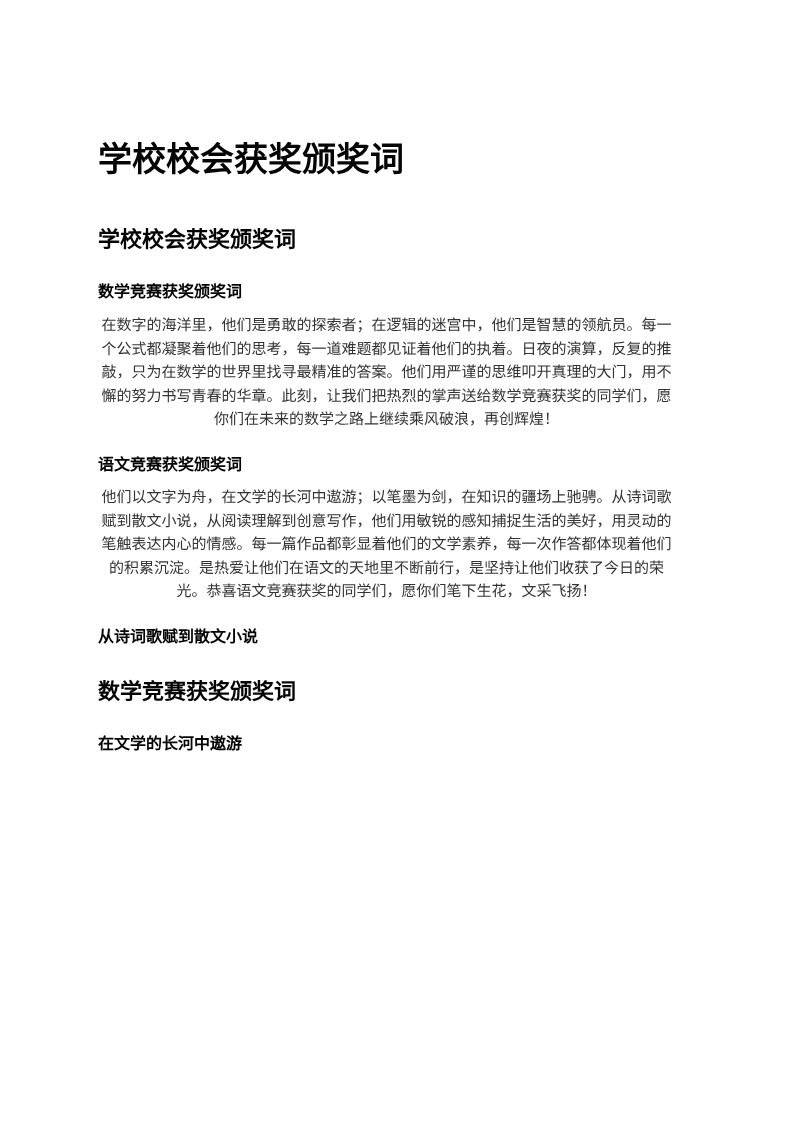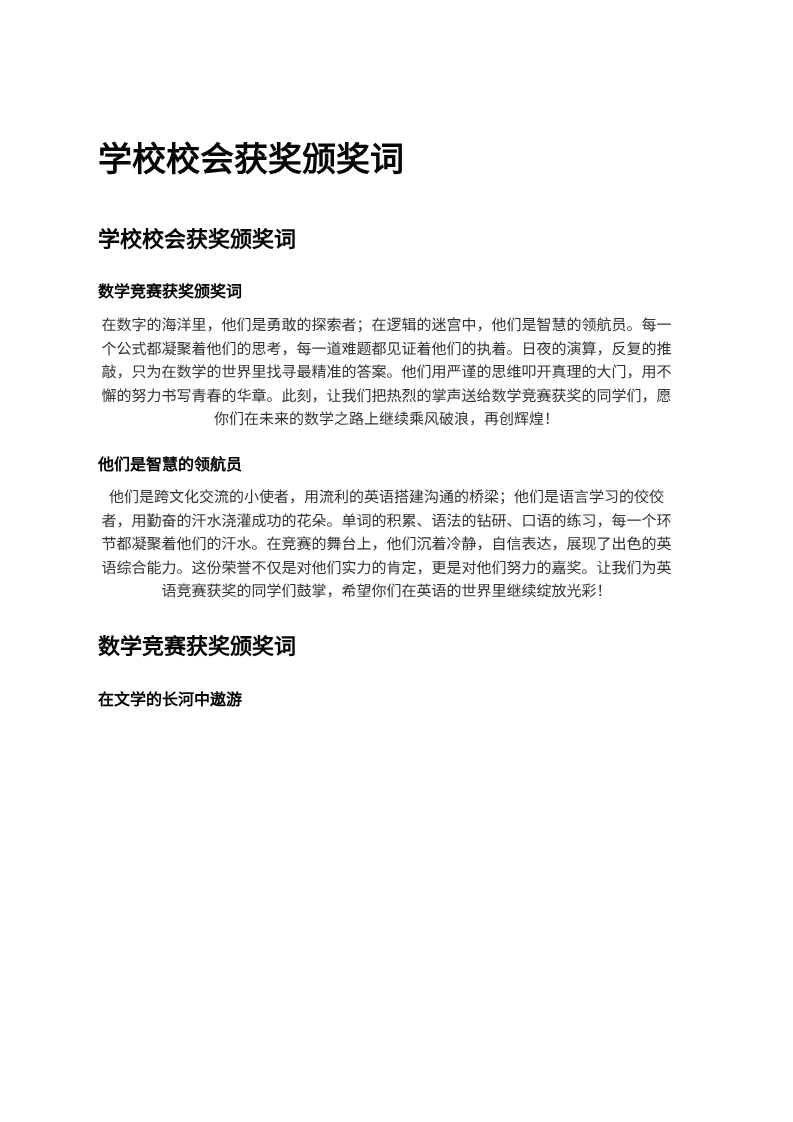--- a/index.html
+++ b/index.html
@@ -56,24 +56,27 @@
   <h1 class="doc-title">学校校会获奖颁奖词</h1>
 
   <section>
     <h2 class="section-heading">学校校会获奖颁奖词</h2>
 
     <section>
       <h3 class="subsection-heading">数学竞赛获奖颁奖词</h3>
       <p class="speech-paragraph">在数字的海洋里，他们是勇敢的探索者；在逻辑的迷宫中，他们是智慧的领航员。每一个公式都凝聚着他们的思考，每一道难题都见证着他们的执着。日夜的演算，反复的推敲，只为在数学的世界里找寻最精准的答案。他们用严谨的思维叩开真理的大门，用不懈的努力书写青春的华章。此刻，让我们把热烈的掌声送给数学竞赛获奖的同学们，愿你们在未来的数学之路上继续乘风破浪，再创辉煌！</p>
     </section>
 
+    <section>
+      <h3 class="subsection-heading">语文竞赛获奖颁奖词</h3>
+      <p class="speech-paragraph">他们以文字为舟，在文学的长河中遨游；以笔墨为剑，在知识的疆场上驰骋。从诗词歌赋到散文小说，从阅读理解到创意写作，他们用敏锐的感知捕捉生活的美好，用灵动的笔触表达内心的情感。每一篇作品都彰显着他们的文学素养，每一次作答都体现着他们的积累沉淀。是热爱让他们在语文的天地里不断前行，是坚持让他们收获了今日的荣光。恭喜语文竞赛获奖的同学们，愿你们笔下生花，文采飞扬！</p>
+    </section>
 
     <section>
-      <h3 class="subsection-heading">他们是智慧的领航员</h3>
-      <p class="speech-paragraph">他们是跨文化交流的小使者，用流利的英语搭建沟通的桥梁；他们是语言学习的佼佼者，用勤奋的汗水浇灌成功的花朵。单词的积累、语法的钻研、口语的练习，每一个环节都凝聚着他们的汗水。在竞赛的舞台上，他们沉着冷静，自信表达，展现了出色的英语综合能力。这份荣誉不仅是对他们实力的肯定，更是对他们努力的嘉奖。让我们为英语竞赛获奖的同学们鼓掌，希望你们在英语的世界里继续绽放光彩！</p>
+      <h3 class="subsection-heading">从诗词歌赋到散文小说</h3>
     </section>
   </section>
 
   <section>
     <h2 class="section-heading">数学竞赛获奖颁奖词</h2>
 
     <section>
       <h3 class="subsection-heading">在文学的长河中遨游</h3>
     </section>
   </section>

